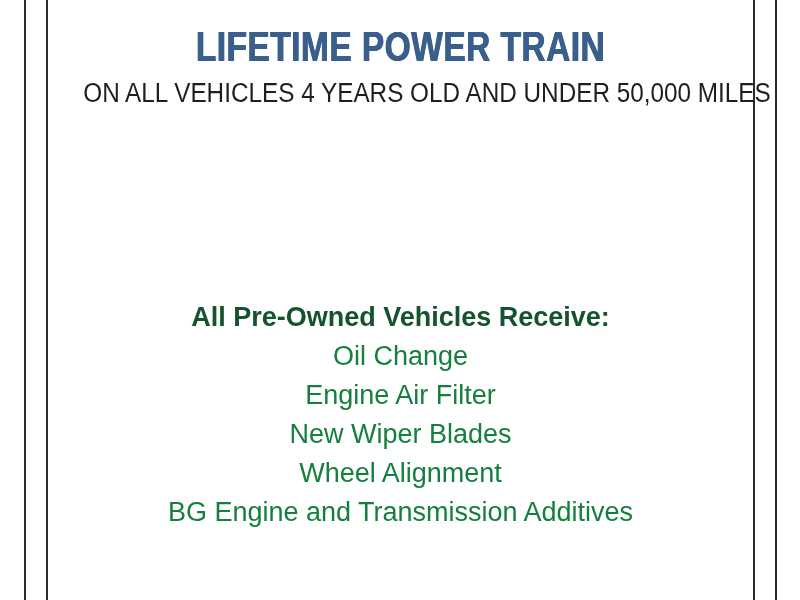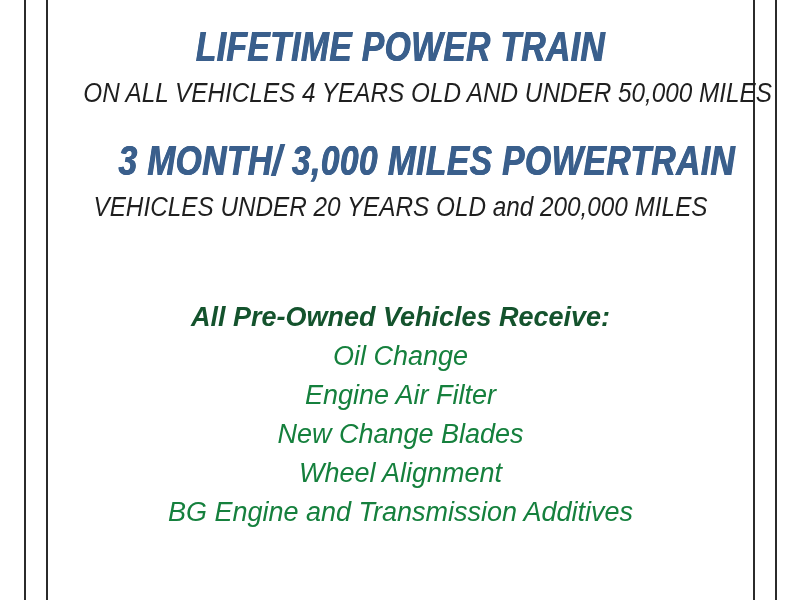--- a/index.html
+++ b/index.html
@@ -8,21 +8,20 @@
     padding: 0;
     background: #ffffff;
   }
   #page {
     position: relative;
     width: 800px;
     height: 600px;
     background: #ffffff;
     overflow: hidden;
     font-family: "Liberation Sans", sans-serif;
-    font-style: italic;
   }
 
   
   .vrule {
     position: absolute;
     top: 0;
     height: 600px;
     width: 2px;
     background: #2b2b2b;
   }
@@ -110,28 +109,24 @@
   <div class="vrule right-inner"></div>
   <div class="vrule right-outer"></div>
 
   <div class="content">
 
     <div class="block-1">
       <div class="promo-heading">LIFETIME POWER TRAIN</div>
       <div class="promo-sub">ON ALL VEHICLES 4 YEARS OLD AND UNDER 50,000 MILES</div>
     </div>
 
-    <div class="block-2">
-      <div class="promo-heading">3 MONTH/ 3,000 MILES POWERTRAIN</div>
-      <div class="promo-sub">VEHICLES UNDER 20 YEARS OLD and 200,000 MILES</div>
-    </div>
 
     <div class="services">
       <div class="services-title">All Pre-Owned Vehicles Receive:</div>
       <div class="service-item">Oil Change</div>
       <div class="service-item">Engine Air Filter</div>
-      <div class="service-item">New Change Blades</div>
+      <div class="service-item">New Wiper Blades</div>
       <div class="service-item">Wheel Alignment</div>
       <div class="service-item">BG Engine and Transmission Additives</div>
     </div>
 
   </div>
 </div>
 
 </body></html>

